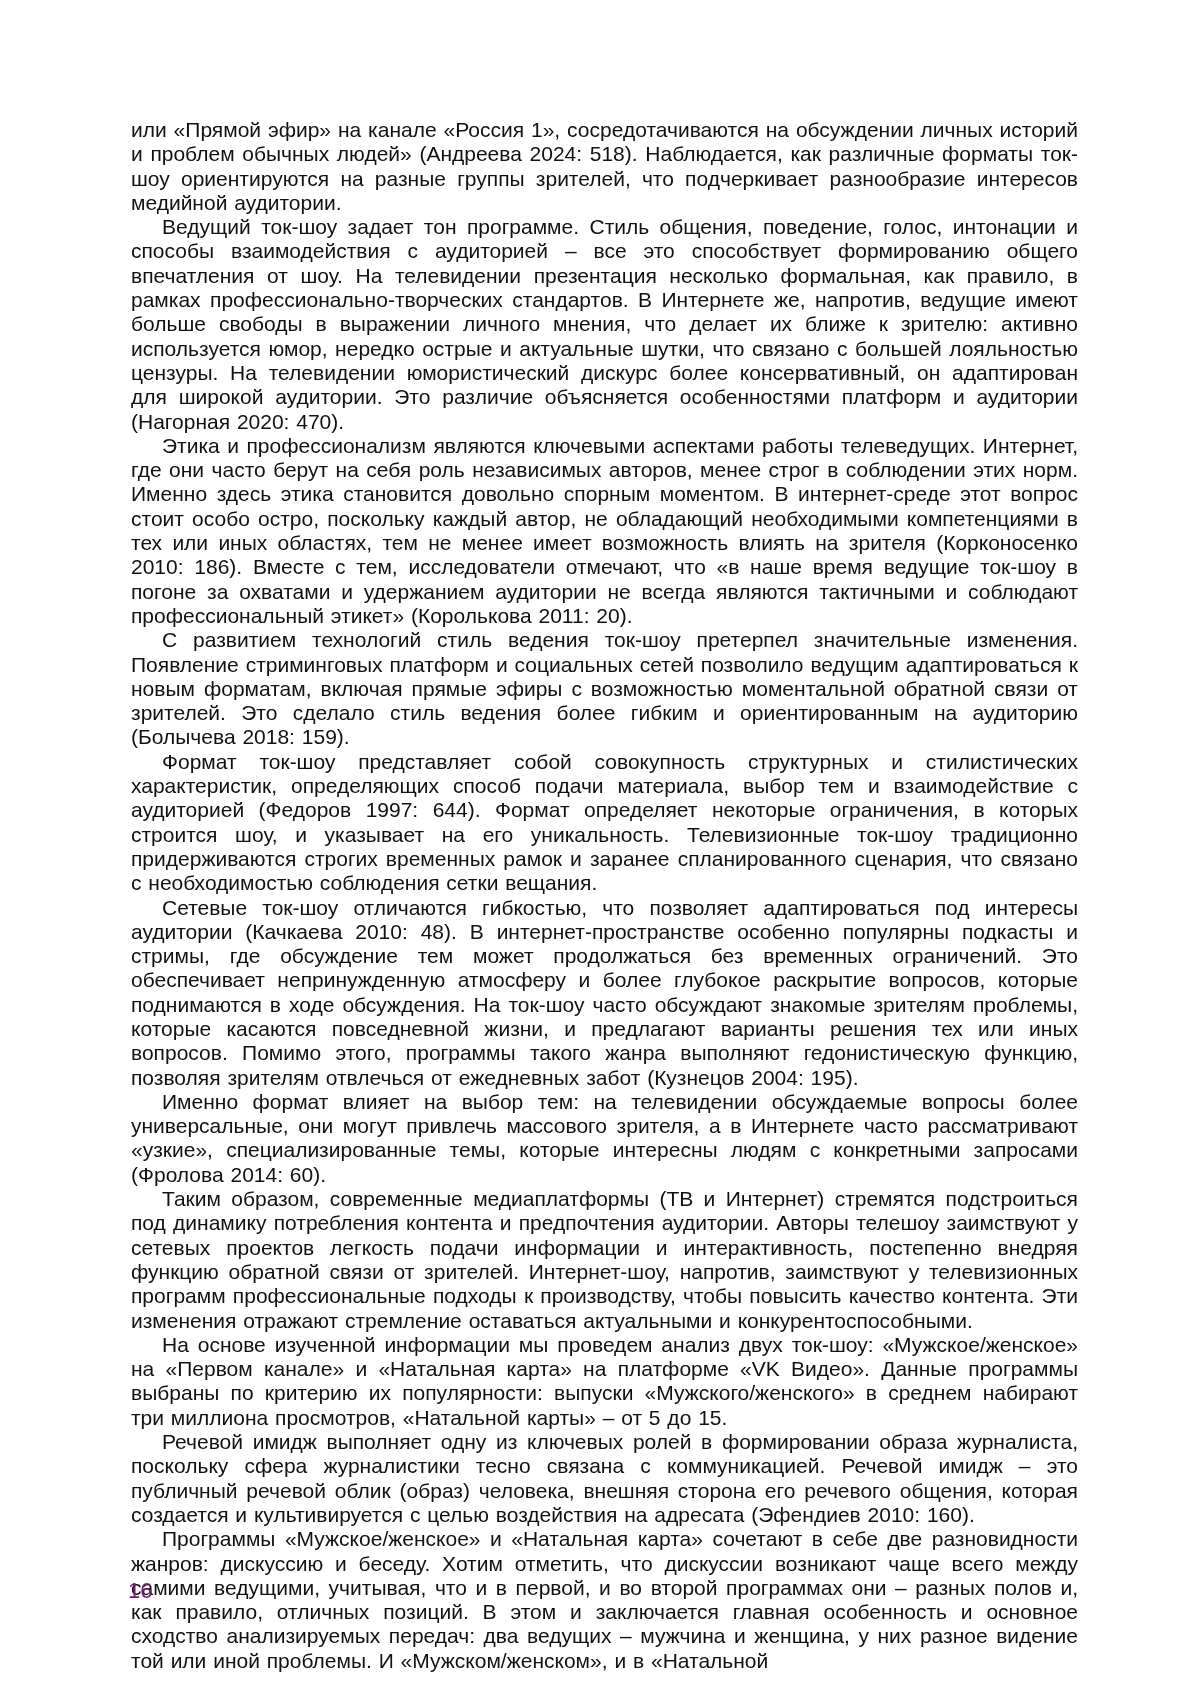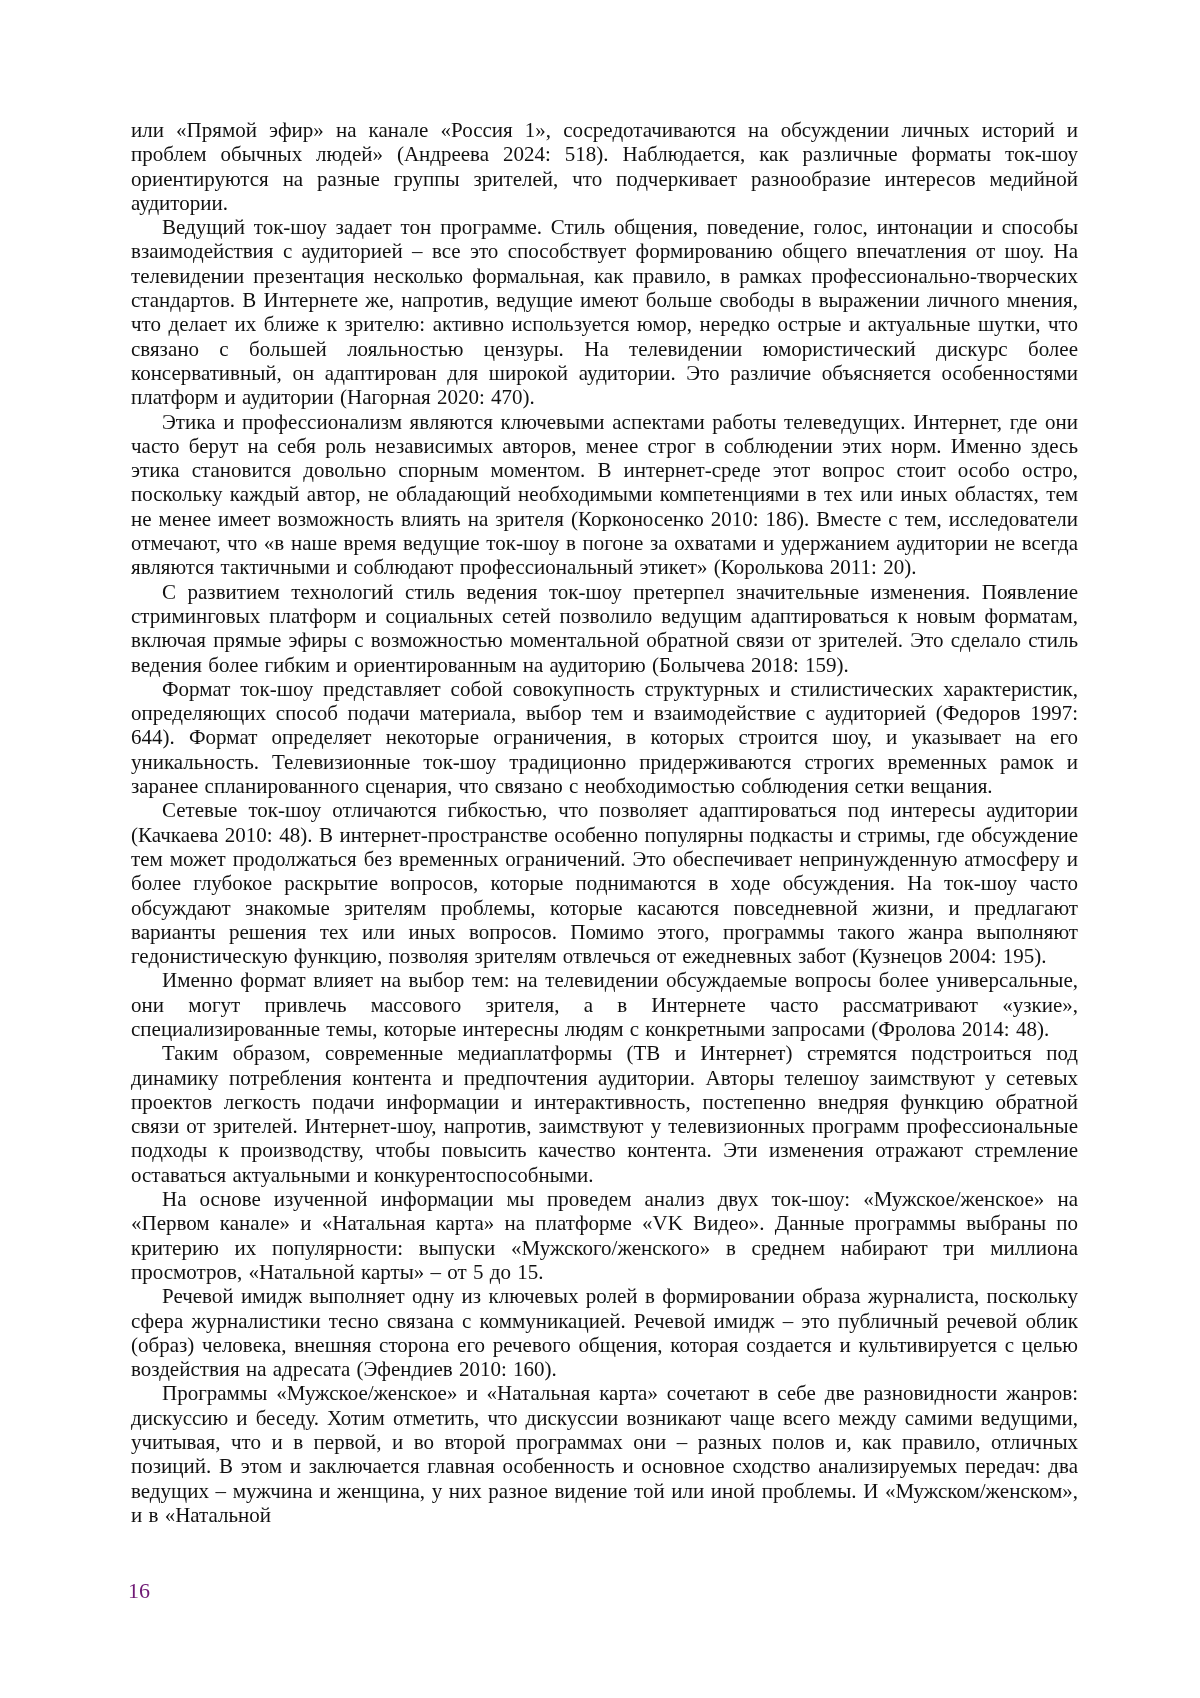--- a/index.html
+++ b/index.html
@@ -6,21 +6,21 @@
     margin: 0;
     padding: 0;
     background: #ffffff;
   }
   .page {
     position: relative;
     width: 1200px;
     height: 1698px;
     background: #ffffff;
     overflow: hidden;
-    font-family: Liberation Serif, serif;
+    font-family: Liberation Sans, sans-serif;
     color: #111111;
   }
   .content {
     position: absolute;
     left: 131px;
     top: 118px;
     width: 947px;
   }
   .para {
     margin: 0;
@@ -50,20 +50,20 @@
 <body>
 
 <div class="page">
   <div class="content">
     <p class="para no-indent">или «Прямой эфир» на канале «Россия 1», сосредотачиваются на обсуждении личных историй и проблем обычных людей» (Андреева 2024: 518). Наблюдается, как различные форматы ток-шоу ориентируются на разные группы зрителей, что подчеркивает разнообразие интересов медийной аудитории.</p>
     <p class="para">Ведущий ток-шоу задает тон программе. Стиль общения, поведение, голос, интонации и способы взаимодействия с аудиторией – все это способствует формированию общего впечатления от шоу. На телевидении презентация несколько формальная, как правило, в рамках профессионально-творческих стандартов. В Интернете же, напротив, ведущие имеют больше свободы в выражении личного мнения, что делает их ближе к зрителю: активно используется юмор, нередко острые и актуальные шутки, что связано с большей лояльностью цензуры. На телевидении юмористический дискурс более консервативный, он адаптирован для широкой аудитории. Это различие объясняется особенностями платформ и аудитории (Нагорная 2020: 470).</p>
     <p class="para">Этика и профессионализм являются ключевыми аспектами работы телеведущих. Интернет, где они часто берут на себя роль независимых авторов, менее строг в соблюдении этих норм. Именно здесь этика становится довольно спорным моментом. В интернет-среде этот вопрос стоит особо остро, поскольку каждый автор, не обладающий необходимыми компетенциями в тех или иных областях, тем не менее имеет возможность влиять на зрителя (Корконосенко 2010: 186). Вместе с тем, исследователи отмечают, что «в наше время ведущие ток-шоу в погоне за охватами и удержанием аудитории не всегда являются тактичными и соблюдают профессиональный этикет» (Королькова 2011: 20).</p>
     <p class="para">С развитием технологий стиль ведения ток-шоу претерпел значительные изменения. Появление стриминговых платформ и социальных сетей позволило ведущим адаптироваться к новым форматам, включая прямые эфиры с возможностью моментальной обратной связи от зрителей. Это сделало стиль ведения более гибким и ориентированным на аудиторию (Болычева 2018: 159).</p>
     <p class="para">Формат ток-шоу представляет собой совокупность структурных и стилистических характеристик, определяющих способ подачи материала, выбор тем и взаимодействие с аудиторией (Федоров 1997: 644). Формат определяет некоторые ограничения, в которых строится шоу, и указывает на его уникальность. Телевизионные ток-шоу традиционно придерживаются строгих временных рамок и заранее спланированного сценария, что связано с необходимостью соблюдения сетки вещания.</p>
     <p class="para">Сетевые ток-шоу отличаются гибкостью, что позволяет адаптироваться под интересы аудитории (Качкаева 2010: 48). В интернет-пространстве особенно популярны подкасты и стримы, где обсуждение тем может продолжаться без временных ограничений. Это обеспечивает непринужденную атмосферу и более глубокое раскрытие вопросов, которые поднимаются в ходе обсуждения. На ток-шоу часто обсуждают знакомые зрителям проблемы, которые касаются повседневной жизни, и предлагают варианты решения тех или иных вопросов. Помимо этого, программы такого жанра выполняют гедонистическую функцию, позволяя зрителям отвлечься от ежедневных забот (Кузнецов 2004: 195).</p>
-    <p class="para">Именно формат влияет на выбор тем: на телевидении обсуждаемые вопросы более универсальные, они могут привлечь массового зрителя, а в Интернете часто рассматривают «узкие», специализированные темы, которые интересны людям с конкретными запросами (Фролова 2014: 48).</p>
+    <p class="para">Именно формат влияет на выбор тем: на телевидении обсуждаемые вопросы более универсальные, они могут привлечь массового зрителя, а в Интернете часто рассматривают «узкие», специализированные темы, которые интересны людям с конкретными запросами (Фролова 2014: 60).</p>
     <p class="para">Таким образом, современные медиаплатформы (ТВ и Интернет) стремятся подстроиться под динамику потребления контента и предпочтения аудитории. Авторы телешоу заимствуют у сетевых проектов легкость подачи информации и интерактивность, постепенно внедряя функцию обратной связи от зрителей. Интернет-шоу, напротив, заимствуют у телевизионных программ профессиональные подходы к производству, чтобы повысить качество контента. Эти изменения отражают стремление оставаться актуальными и конкурентоспособными.</p>
     <p class="para">На основе изученной информации мы проведем анализ двух ток-шоу: «Мужское/женское» на «Первом канале» и «Натальная карта» на платформе «VK Видео». Данные программы выбраны по критерию их популярности: выпуски «Мужского/женского» в среднем набирают три миллиона просмотров, «Натальной карты» – от 5 до 15.</p>
     <p class="para">Речевой имидж выполняет одну из ключевых ролей в формировании образа журналиста, поскольку сфера журналистики тесно связана с коммуникацией. Речевой имидж – это публичный речевой облик (образ) человека, внешняя сторона его речевого общения, которая создается и культивируется с целью воздействия на адресата (Эфендиев 2010: 160).</p>
     <p class="para">Программы «Мужское/женское» и «Натальная карта» сочетают в себе две разновидности жанров: дискуссию и беседу. Хотим отметить, что дискуссии возникают чаще всего между самими ведущими, учитывая, что и в первой, и во второй программах они – разных полов и, как правило, отличных позиций. В этом и заключается главная особенность и основное сходство анализируемых передач: два ведущих – мужчина и женщина, у них разное видение той или иной проблемы. И «Мужском/женском», и в «Натальной</p>
   </div>
   <div class="page-number">16</div>
 </div>
 
 </body></html>

